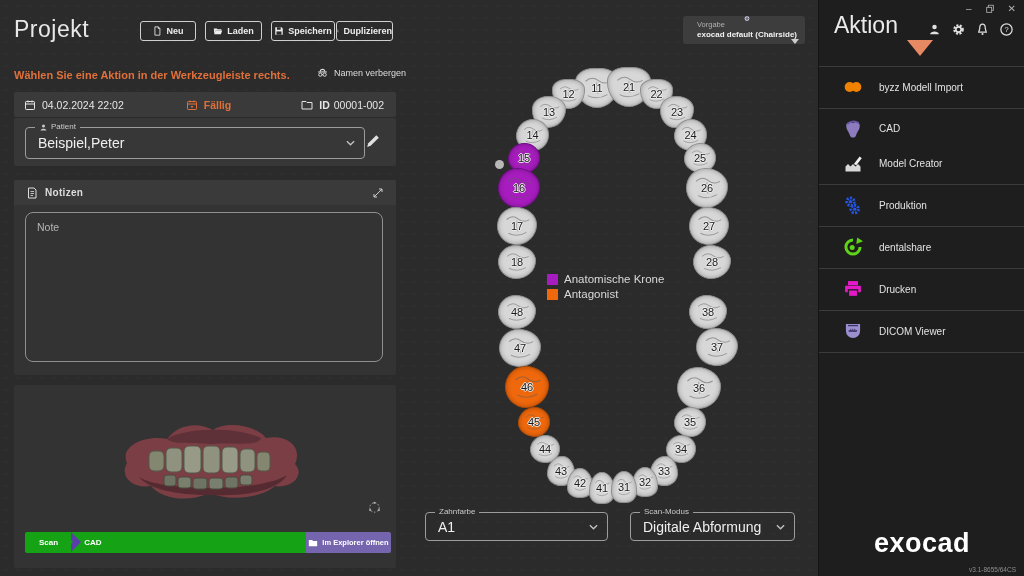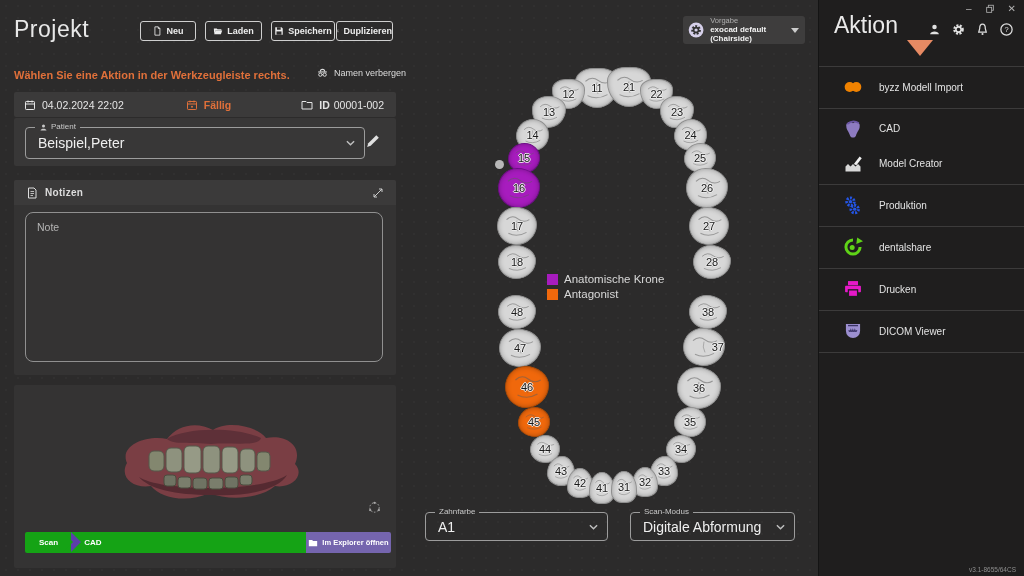--- a/index.html
+++ b/index.html
@@ -50,21 +50,21 @@
   .bar-chev2 { position:absolute; left:38px; top:0; width:0; height:0;
               border-top:10.5px solid transparent; border-bottom:10.5px solid transparent; border-left:10px solid #15A315; z-index:1; }
   .bar-purple { width:85px; background:#7565AE; border-radius:0 2px 2px 0; display:flex; align-items:center;
                 justify-content:center; gap:4px; color:#fff; font-size:7.5px; font-weight:bold; cursor:pointer; }
   .mini-icon { width:12px; height:12px; }
   .icon-btn { background:none; border:none; cursor:pointer; padding:0; }
 
   
   .mid-title { position:absolute; left:15px; top:14px; color:#EAEAEA; font-size:22px; font-weight:400; }
   .preset-btn { position:absolute; left:273px; top:16px; width:122px; height:28px; background:#3E3D3D;
-                border-radius:3px; display:flex; align-items:center; cursor:pointer; }
+                border-radius:3px; display:flex; align-items:center; cursor:pointer;flex-direction:column; }
   .preset-gear { width:20px; height:20px; margin-left:5px; }
   .preset-texts { margin-left:6px; display:flex; flex-direction:column; line-height:1.15; }
   .preset-label { font-size:7.5px; color:#B0B0B0; }
   .preset-value { font-size:8px; font-weight:bold; color:#F2F2F2; }
   .preset-caret { margin-left:auto; margin-right:6px; width:0; height:0;
                   border-left:4px solid transparent; border-right:4px solid transparent; border-top:5px solid #CCCCCC; }
   .tooth { position:absolute; background:#D7D7D7; border:1.5px solid #8F8F8F;
            box-shadow:inset 0 0 5px rgba(0,0,0,.28); display:flex; align-items:center; justify-content:center; cursor:pointer; }
   .tooth .fiss { position:absolute; left:0; top:0; width:100%; height:100%; }
   .tooth .tnum { position:relative; z-index:2; font-size:11px; color:#1B1B1B;
@@ -423,21 +423,21 @@
           <span class="tnum">38</span>
         </div>
         <div class="tooth shape-molar" style="left: 89px; top: 329px; width: 42px; height: 38px;">
           <svg class="fiss" viewBox="0 0 40 40" preserveAspectRatio="none">
             <path d="M9 13 Q15 7 21 12 T33 13" fill="none" stroke="#5E5E5E" stroke-width="1.1" opacity=".55"></path>
             <path d="M11 28 Q20 33 30 27" fill="none" stroke="#5E5E5E" stroke-width="1.1" opacity=".5"></path>
             <path d="M20 14 Q18 20 21 26" fill="none" stroke="#5E5E5E" stroke-width="1" opacity=".4"></path>
           </svg>
           <span class="tnum">47</span>
         </div>
-        <div class="tooth shape-molar" style="left: 273px; top: 328px; width: 42px; height: 38px; justify-content: flex-end;">
+        <div class="tooth shape-molar" style="left: 286px; top: 328px; width: 42px; height: 38px;">
           <svg class="fiss" viewBox="0 0 40 40" preserveAspectRatio="none">
             <path d="M9 13 Q15 7 21 12 T33 13" fill="none" stroke="#5E5E5E" stroke-width="1.1" opacity=".55"></path>
             <path d="M11 28 Q20 33 30 27" fill="none" stroke="#5E5E5E" stroke-width="1.1" opacity=".5"></path>
             <path d="M20 14 Q18 20 21 26" fill="none" stroke="#5E5E5E" stroke-width="1" opacity=".4"></path>
           </svg>
           <span class="tnum">37</span>
         </div>
         <div class="tooth shape-molar antagonist" style="left: 95px; top: 366px; width: 44px; height: 42px;">
           <svg class="fiss" viewBox="0 0 40 40" preserveAspectRatio="none">
             <path d="M9 13 Q15 7 21 12 T33 13" fill="none" stroke="#5E5E5E" stroke-width="1.1" opacity=".55"></path>
@@ -655,15 +655,16 @@
         <div class="action-item" style="top: 310px; height: 42px;">
           <svg viewBox="0 0 24 24">
             <path d="M3.5 3.5 h17 v8.5 a8.5 8.5 0 0 1 -17 0 Z" fill="#9C8FD0"></path>
             <path d="M7 11 q1.2 3 2.4 0 q1.2 3 2.4 0 q1.2 3 2.4 0 q1.2 3 2.4 0" stroke="#3C3568" stroke-width="1.6" fill="none"></path>
             <path d="M6 5.5 h12" stroke="#3C3568" stroke-width="1.6"></path>
           </svg>
           <span class="action-label">DICOM Viewer</span>
         </div>
       </div>
 
+    <div class="logo">exocad</div>
     <div class="version">v3.1-8655/64CS</div>
   </div>
 </div>
 
 </body></html>

